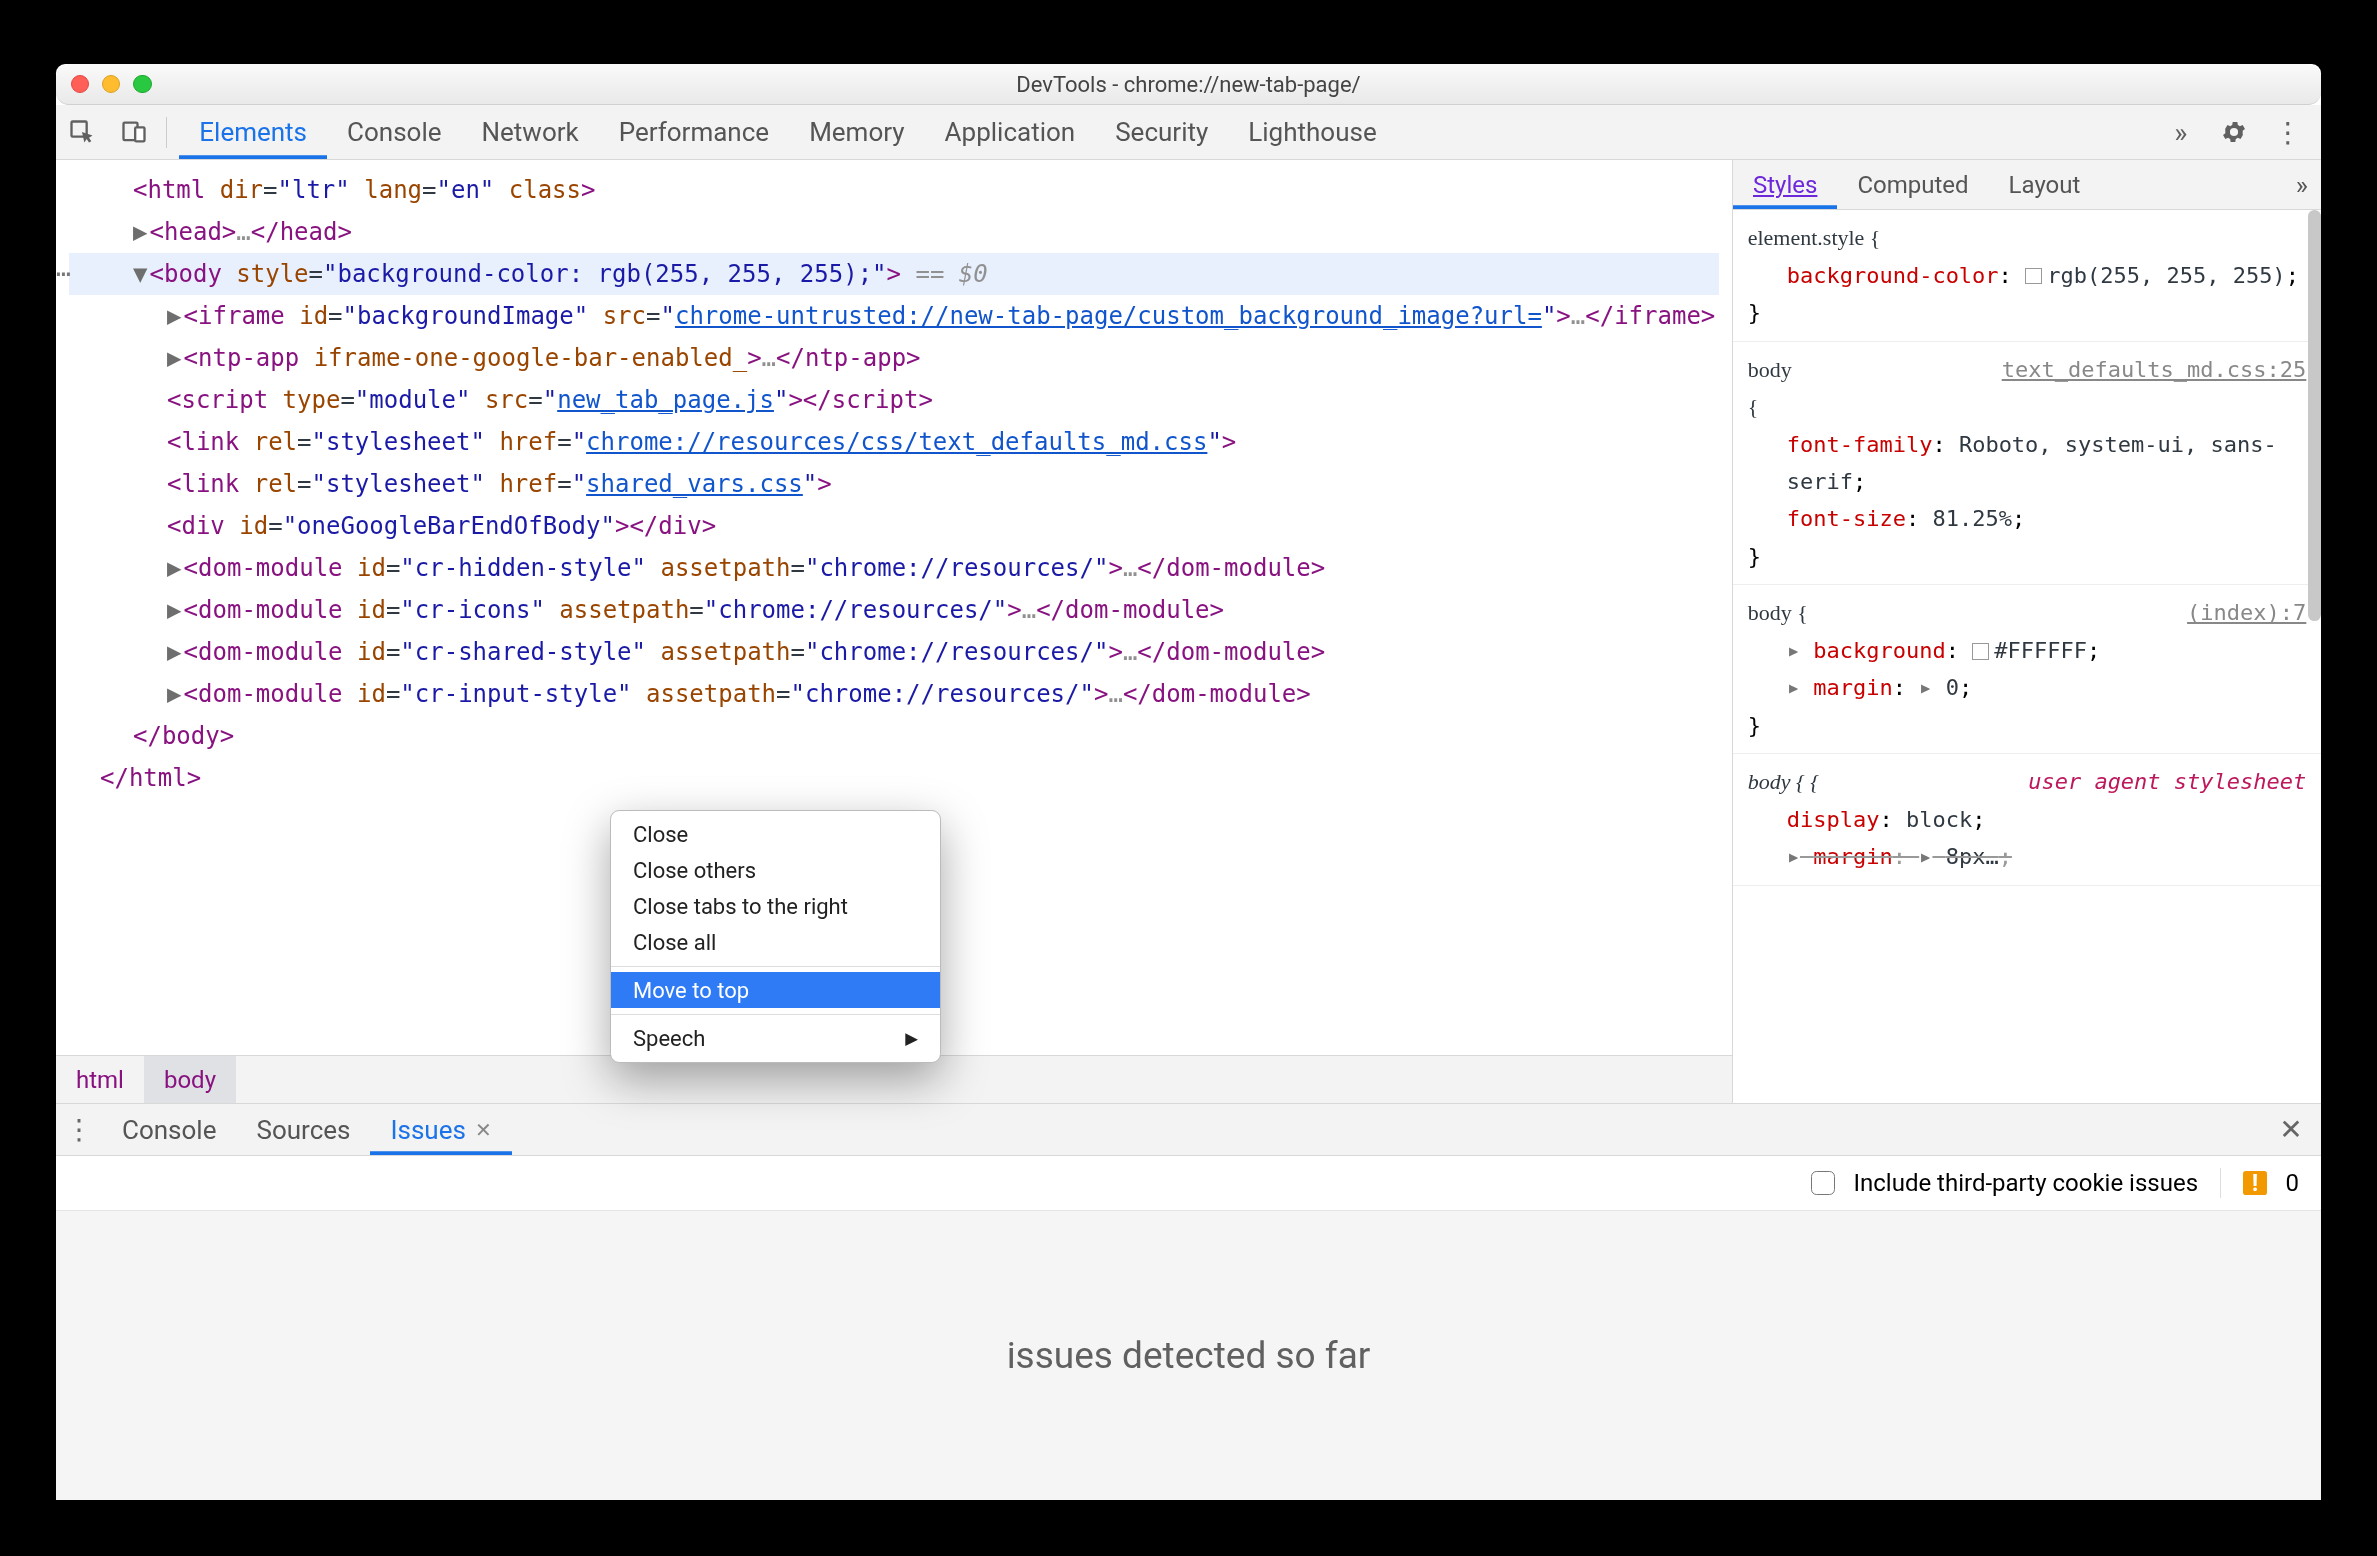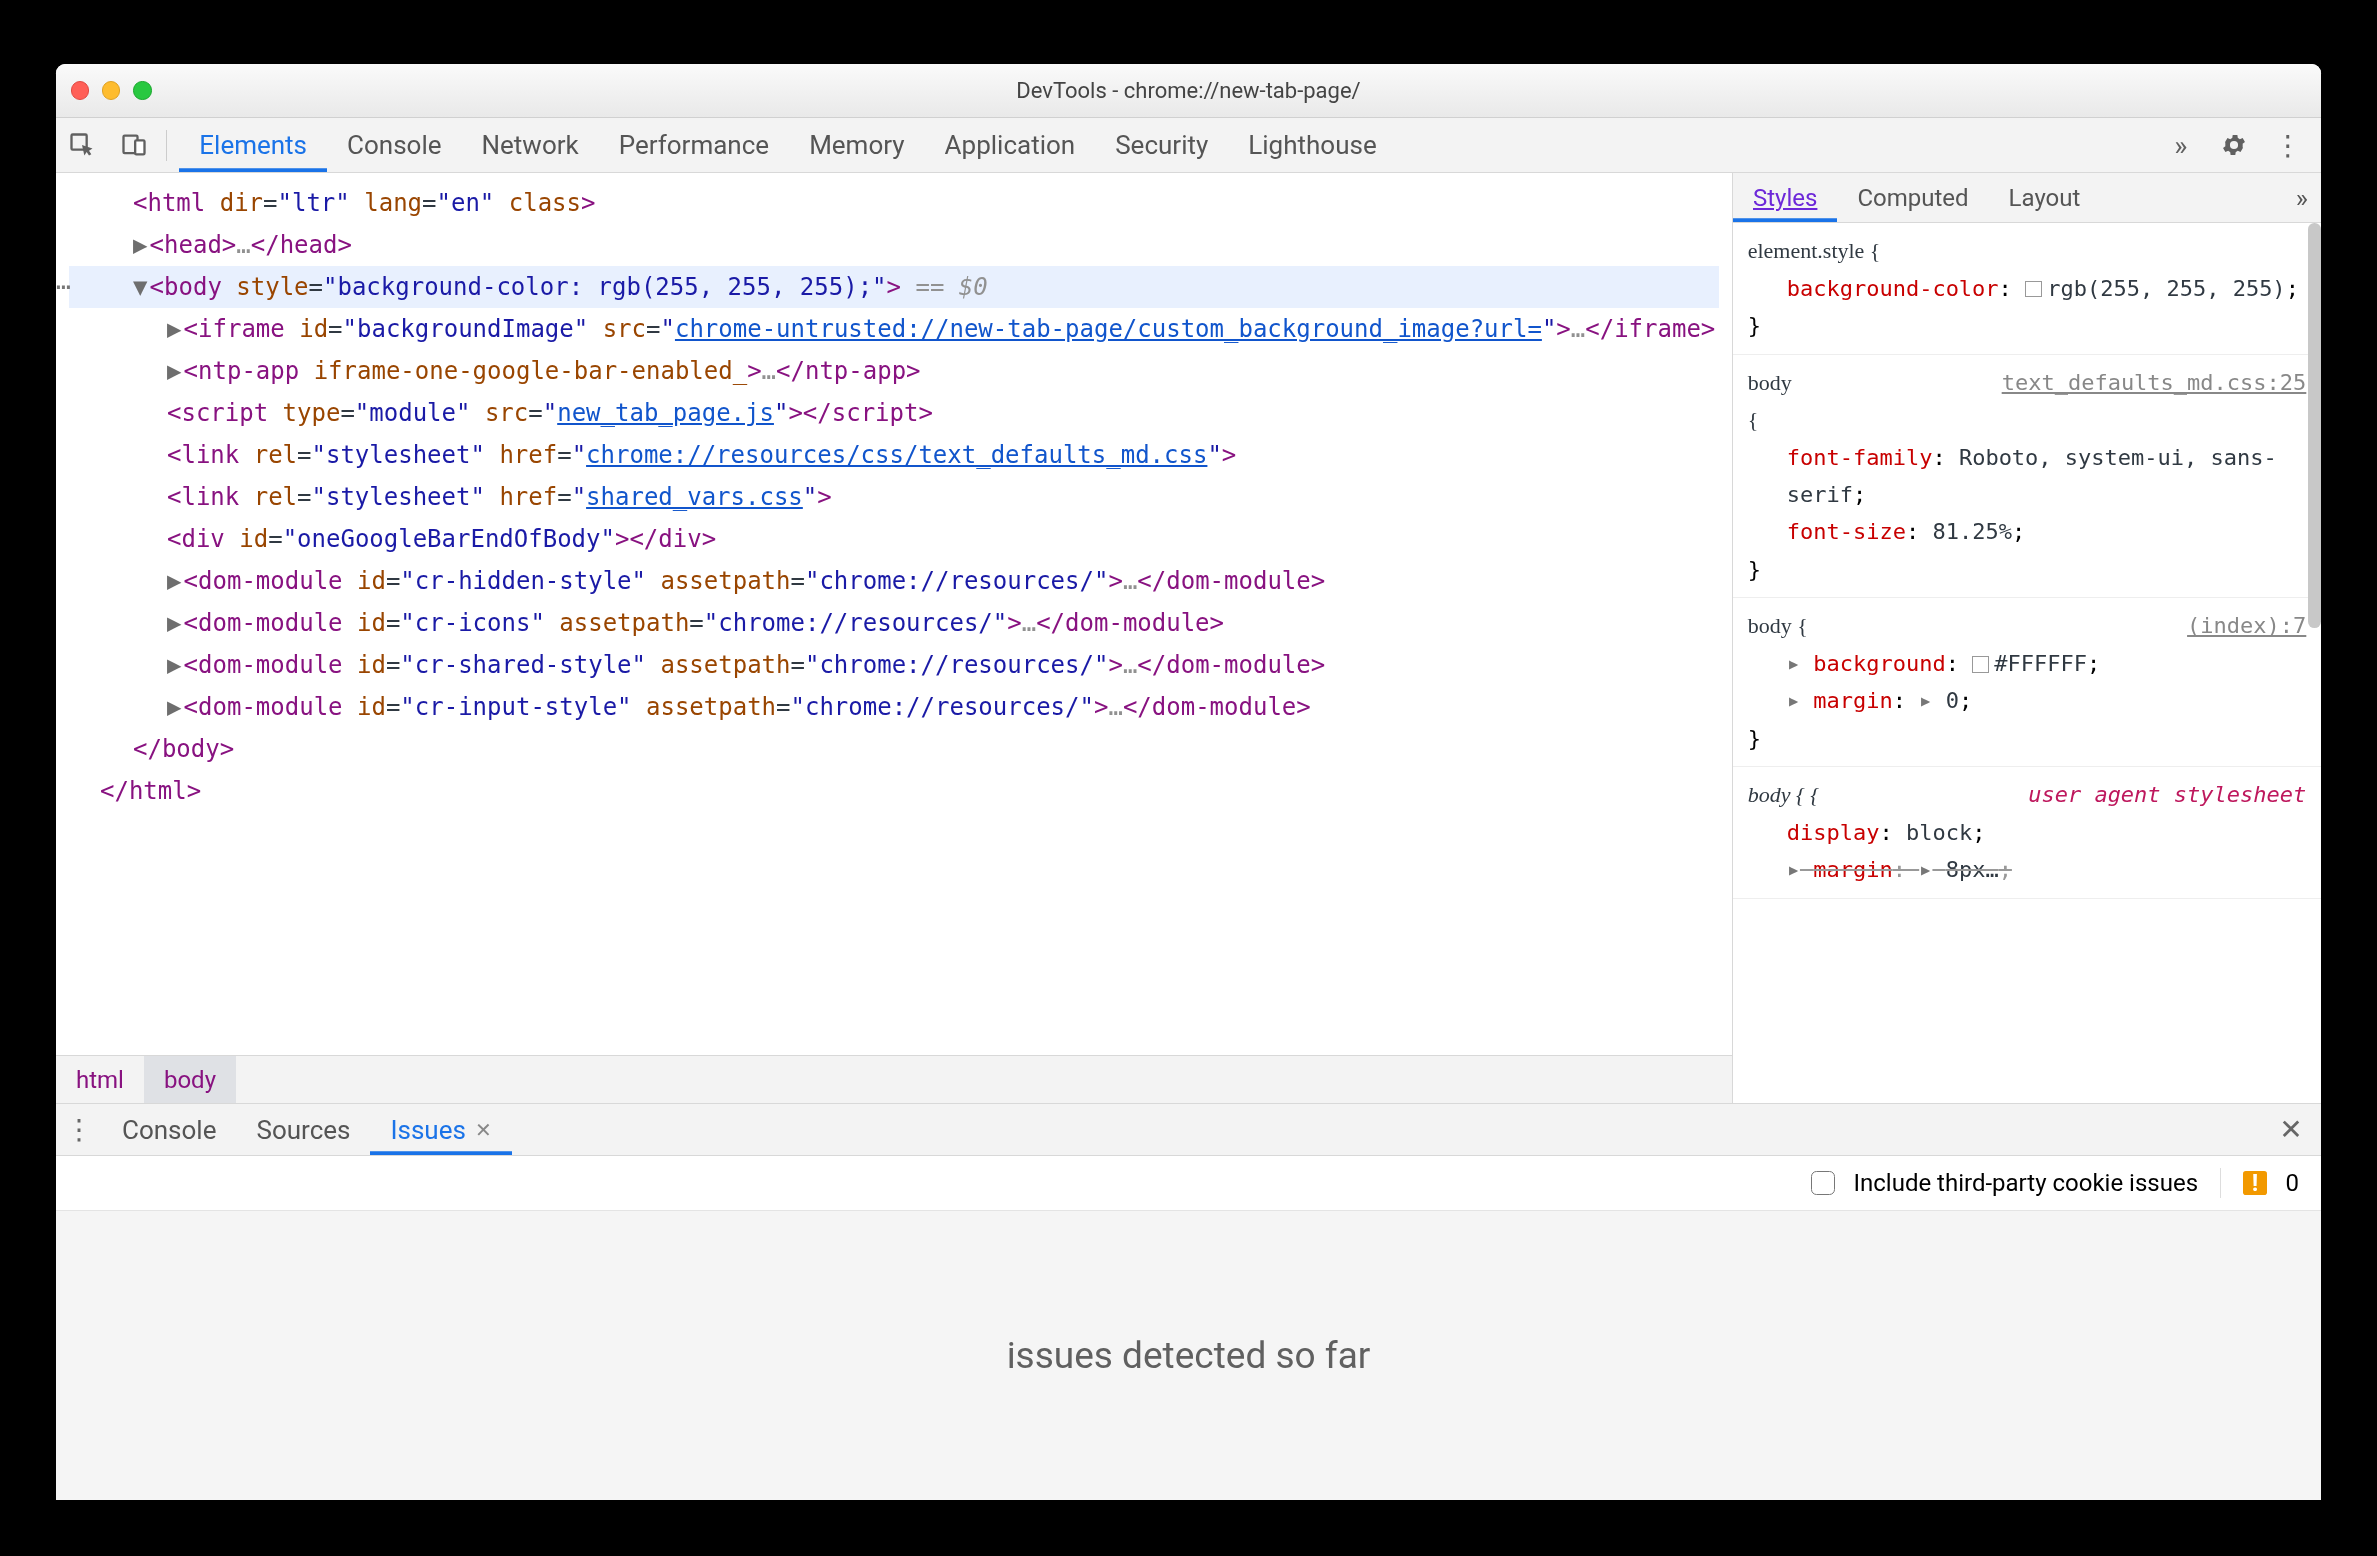--- a/index.html
+++ b/index.html
@@ -18,27 +18,28 @@
     max-width: 2265px;
     background: #fff;
     border-radius: 9.2px 9.2px 0 0;
     box-shadow: 0 28px 74px rgba(0,0,0,.6);
     overflow: hidden;
     display: flex;
     flex-direction: column;
     height: 1436px;
   }
   .titlebar {
-    height: 54px;
+    height: 41px;
     display: flex;
     align-items: center;
     position: relative;
     background: linear-gradient(#fafafa,#e9e9e9);
     border-bottom: 0.9px solid #d0d0d0;
     flex-shrink: 0;
+    border-radius: 13px;
   }
   .traffic { position: absolute; left: 14.7px; display: flex; gap: 13px; }
   .dot { width: 18.4px; height: 18.4px; border-radius: 50%; }
   .dot.red { background: #ff5f57; border: 0.9px solid #e14942; }
   .dot.yellow { background: #febc2e; border: 0.9px solid #dfa123; }
   .dot.green { background: #28c840; border: 0.9px solid #1ca82f; }
   .title { width: 100%; text-align: center; color: #444; font-size: 22px; }
 
   .toolbar {
     display: flex;
@@ -276,15 +277,25 @@
       <span>Include third-party cookie issues</span>
       <span class="divider"></span>
       <span class="warn-icon"></span>
       <span>0</span>
     </div>
     <div class="issues-body">
       <span>issues detected so far</span>
     </div>
   </div>
 
+  <div class="context-menu" id="ctx">
+      <div class="cm-item">Close</div>
+      <div class="cm-item">Close others</div>
+      <div class="cm-item">Close tabs to the right</div>
+      <div class="cm-item">Close all</div>
+      <div class="cm-sep"></div>
+      <div class="cm-item highlight">Move to top</div>
+      <div class="cm-sep"></div>
+      <div class="cm-item">Speech<span class="sub">▶</span></div>
+    </div>
 
 </div>
 
 
 </body></html>

